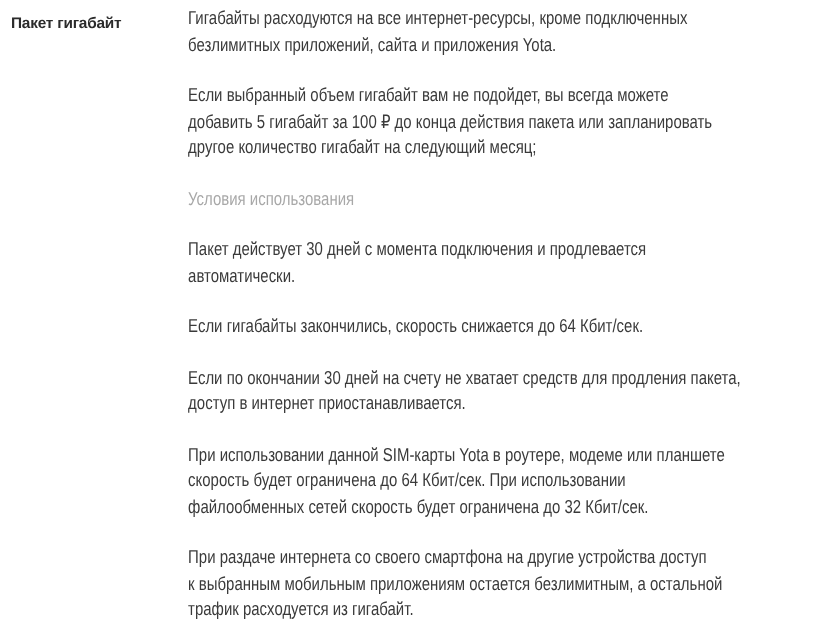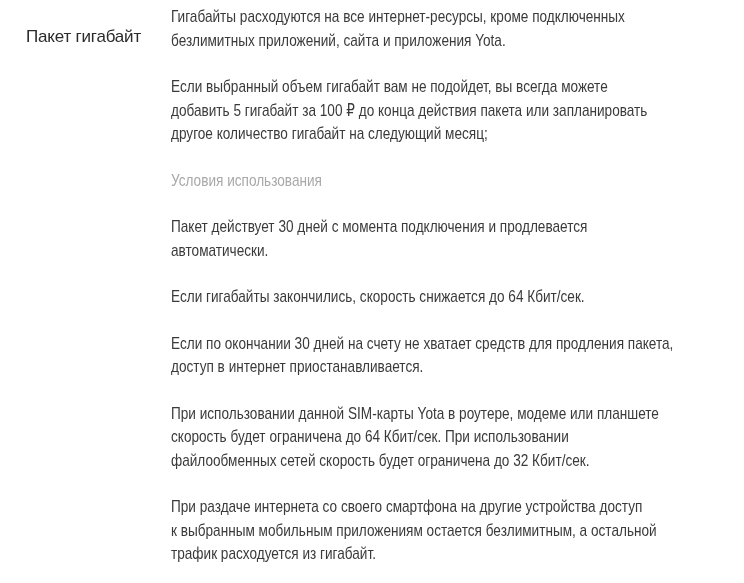--- a/index.html
+++ b/index.html
@@ -15,23 +15,23 @@
     display: flex;
     width: 744px;
   }
   .col-left {
     width: 171px;
     box-sizing: border-box;
     padding: 9px 0 0 10px;
     flex: 0 0 171px;
   }
   .section-title {
-    margin: 16px;
-    font-size: 17px;
-    font-weight: 400;
+    margin: 0;
+    font-size: 14px;
+    font-weight: 700;
     color: #2b2b2b;
     letter-spacing: -0.2px;
     line-height: 23px;
     white-space: nowrap;
   }
   .col-right {
     box-sizing: border-box;
     padding-top: 5px;
     flex: 1 1 auto;
     overflow: visible;

